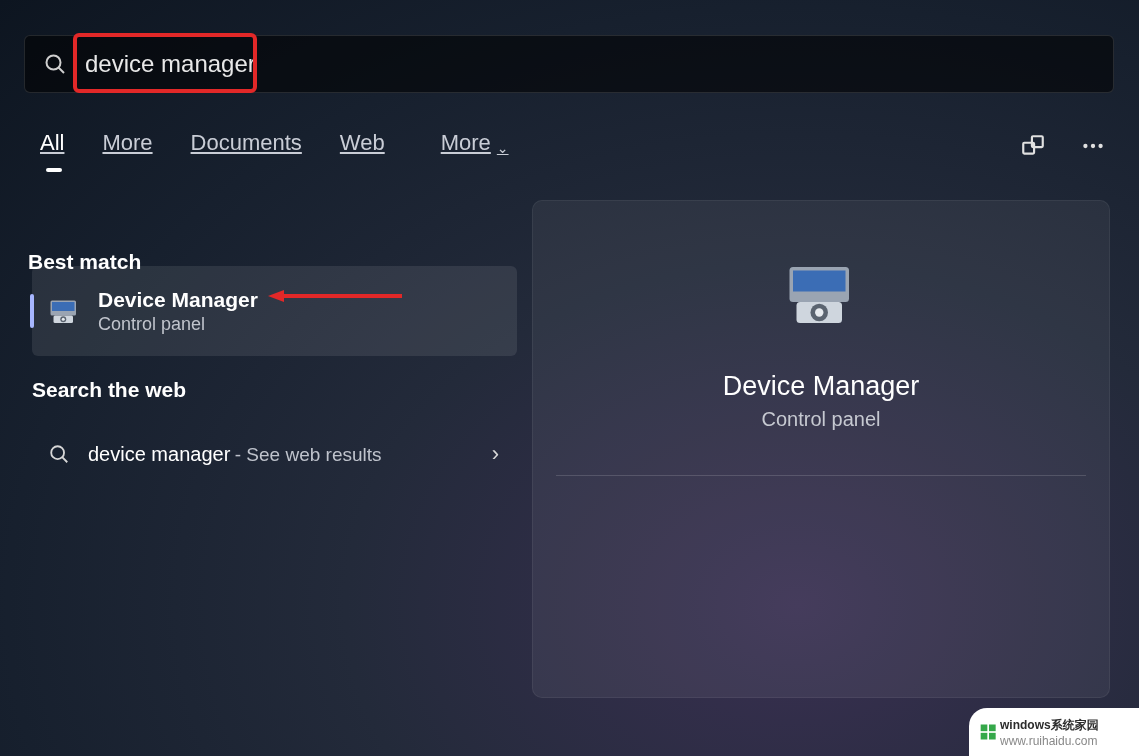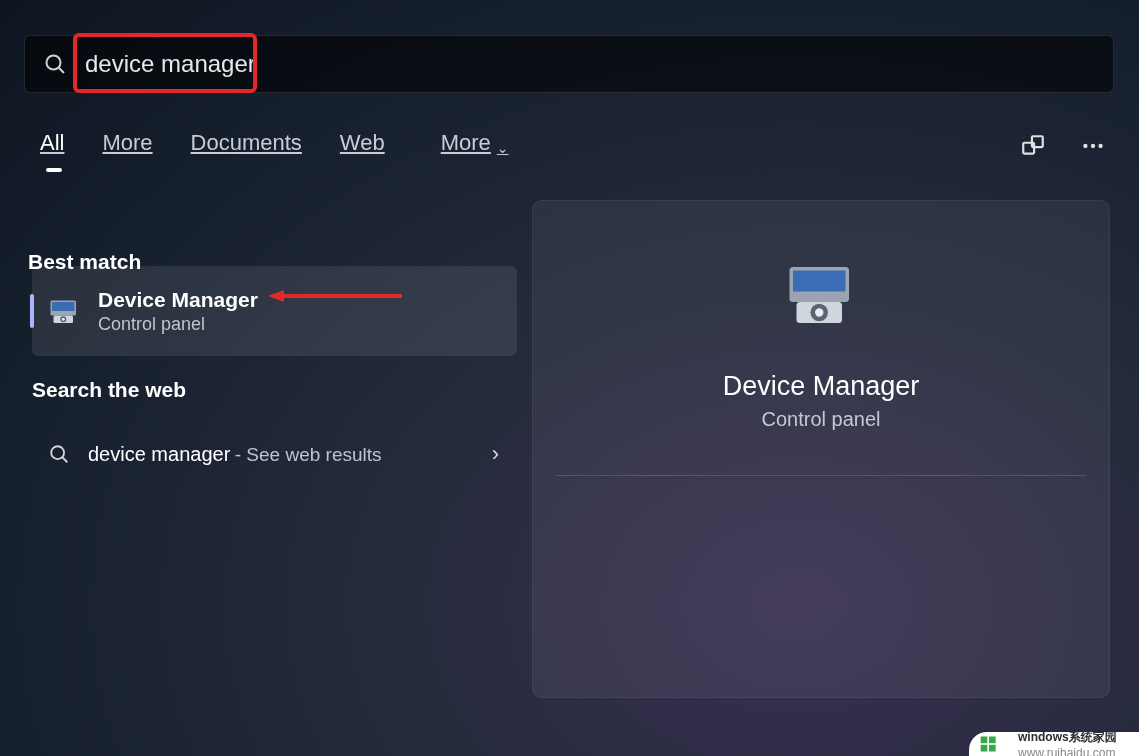--- a/index.html
+++ b/index.html
@@ -119,23 +119,23 @@
     width: 530px; height: 56px; margin-top: 14px;
     display:flex; align-items:center; gap: 22px;
     padding-left: 6px; cursor:pointer; border-radius:6px;
     font-size: 20px; color:#e8e8e8;
   }
   .open-row .oicon { width:24px; height:24px; color:#d8d8d8; }
 
   
   .watermark {
     position:absolute; right:0; bottom:0;
-    width: 170px; height: 24px;
+    width: 170px; height: 48px;
     background:#ffffff; border-top-left-radius: 18px;
-    display:flex; align-items:center; padding-left:10px; gap:19px;
+    display:flex; align-items:center; padding-left:10px; gap:1px;
     font-size:12px; font-weight:700; color:#2c2c2c;
   }
   .watermark .wlogo { width:20px; height:20px; }
   .watermark .wsub { font-size:12px; font-weight:400; color:#888; display:block; }
 </style>
 </head>
 <body>
 
 <div class="search-bar">
   <svg class="sicon" viewBox="0 0 24 24" fill="none" stroke="currentColor" stroke-width="2">

